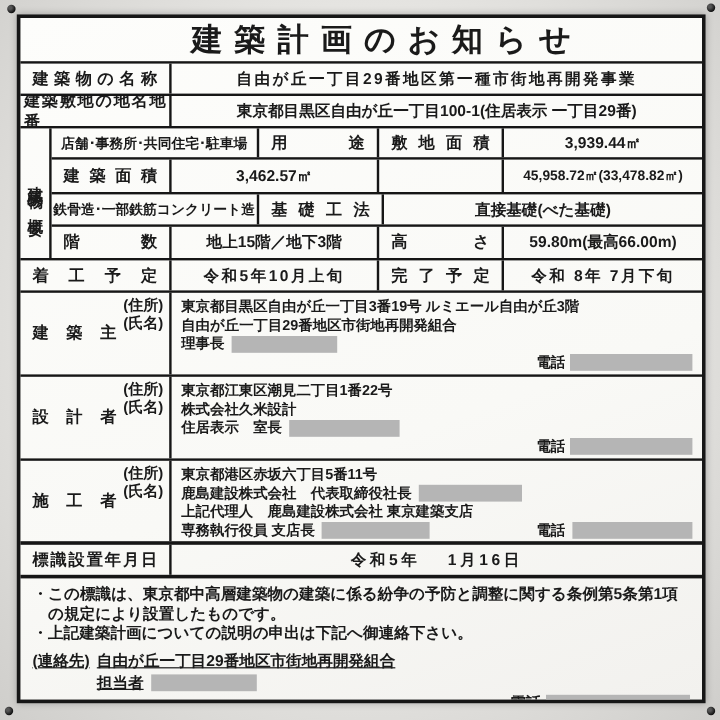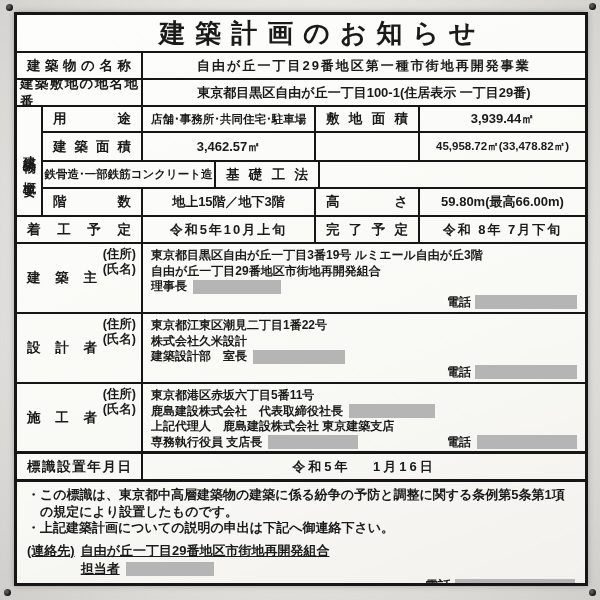--- a/index.html
+++ b/index.html
@@ -94,24 +94,24 @@
     <div class="cell flex1 val">東京都目黒区自由が丘一丁目100-1(住居表示 一丁目29番)</div>
   </div>
 
   <div class="row ovblock">
     <div class="ovstrip">
       <span>建築物の概要</span>
     </div>
     <div class="ovrows">
 
       <div class="ovrow">
+        <div class="cell vr ov-v1 val tight">店舗･事務所･共同住宅･駐車場</div>
         <div class="cell vr ov-l1 lbl">
             <span class="jus">用途</span>
           </div>
-        <div class="cell vr ov-v1 val tight">店舗･事務所･共同住宅･駐車場</div>
         <div class="cell vr ov-l2 lbl">
             <span class="jus">敷地面積</span>
           </div>
         <div class="cell flex1 val">3,939.44㎡</div>
       </div>
 
       <div class="ovrow tall">
         <div class="cell vr ov-l1 lbl">
             <span class="jus">建築面積</span>
           </div>
@@ -123,20 +123,21 @@
           </div>
         </div>
         <div class="cell flex1 val tight">45,958.72㎡(33,478.82㎡)</div>
       </div>
 
       <div class="ovrow">
         <div class="cell vr ov-v1 val tight">鉄骨造･一部鉄筋コンクリート造</div>
         <div class="cell vr ov-l2 lbl">
             <span class="jus">基礎工法</span>
           </div>
+        <div class="cell flex1 val">直接基礎(べた基礎)</div>
       </div>
 
       <div class="ovrow">
         <div class="cell vr ov-l1 lbl">
             <span class="jus">階数</span>
           </div>
         <div class="cell vr ov-v1 val">地上15階／地下3階</div>
         <div class="cell vr ov-l2 lbl">
             <span class="jus">高さ</span>
           </div>
@@ -184,21 +185,21 @@
       <span class="rolename">設計者</span>
       <span class="addrname">
         <span>(住所)</span>
         <span>(氏名)</span>
       </span>
     </div>
     <div class="cell flex1 pbody">
       <div class="pline">東京都江東区潮見二丁目1番22号</div>
       <div class="pline">株式会社久米設計</div>
       <div class="pline">
-        <span>建築設計部　室長</span>
+        <span>住居表示　室長</span>
         <span class="redact" style="width:92px;"></span>
       </div>
       <div class="telline">
         <span>電話</span>
         <span class="redact" style="width:102px;"></span>
       </div>
     </div>
   </div>
 
   <div class="row party p2row">

